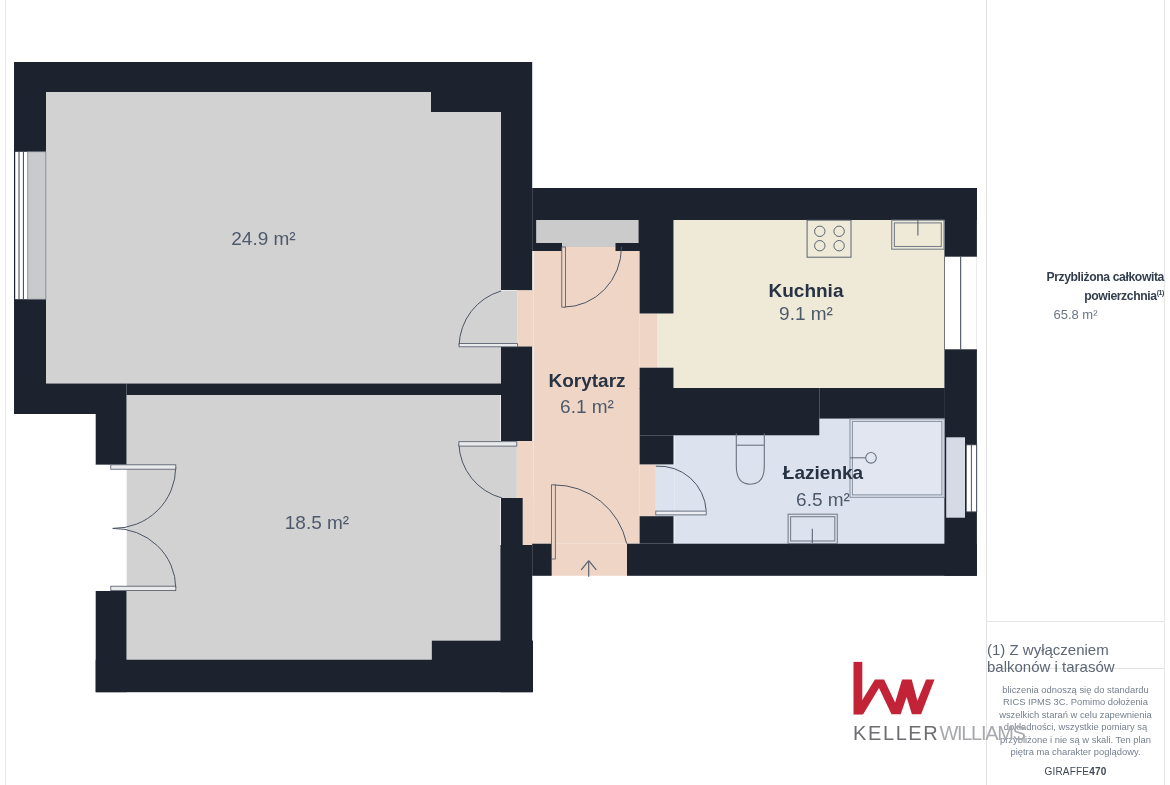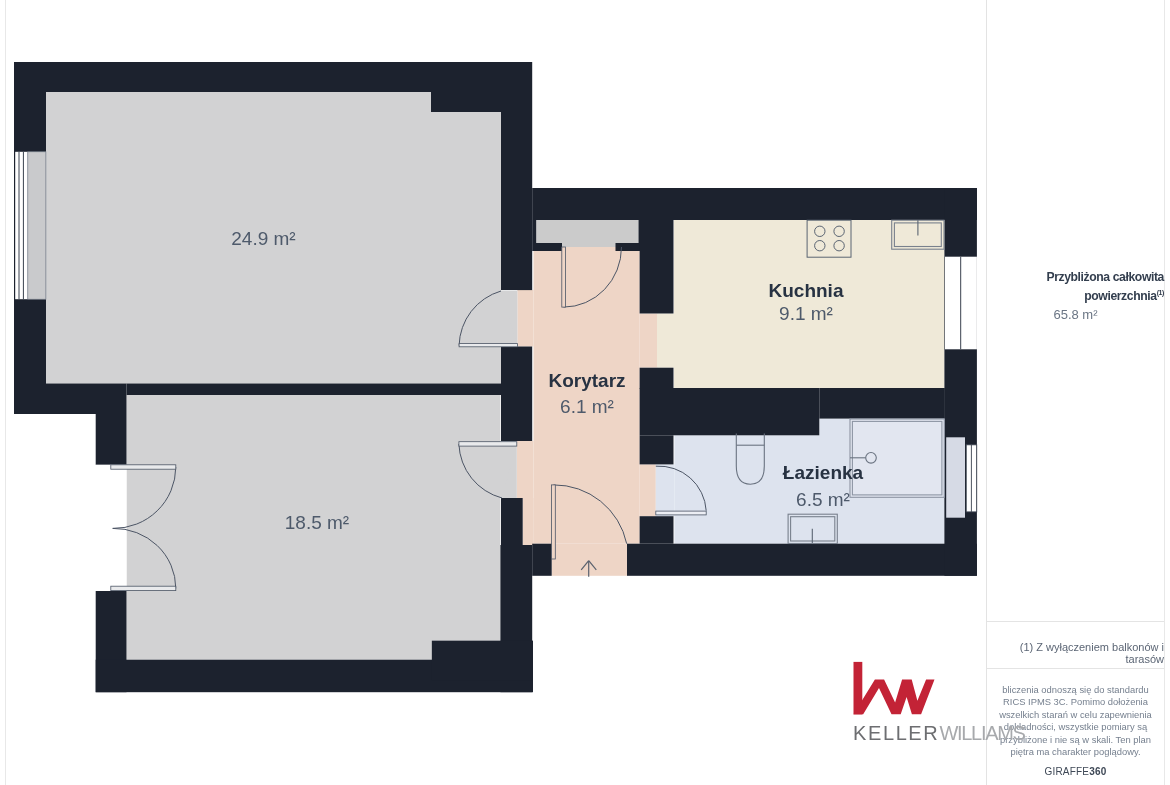--- a/index.html
+++ b/index.html
@@ -214,27 +214,27 @@
 <div class="abs" style="left:1164px;top:0;width:1px;height:785px;background:#e8e8e8"></div>
 
 <div class="abs" style="left:987px;top:621px;width:177px;height:1px;background:#e4e4e4"></div>
 
 <div class="abs" style="left:987px;top:668px;width:177px;height:1px;background:#e4e4e4"></div>
 
 <div class="abs" style="left:987px;top:269px;width:177px;text-align:right;font-size:12.2px;font-weight:bold;letter-spacing:-0.4px;color:#333e4e;line-height:16.3px;">Przybliżona całkowita<br>powierzchnia<sup style="font-size:7px">(1)</sup></div>
 
 <div class="abs" style="left:987px;top:307px;width:177px;text-align:center;font-size:13px;color:#6b7685;">65.8 m²</div>
 
-<div class="abs" style="left:987px;top:641px;width:177px;text-align:right;font-size:11px;color:#5c6675;">(1) Z wyłączeniem balkonów i tarasów</div>
+<div class="abs" style="left:987px;top:641px;width:177px;text-align:left;font-size:15px;color:#5c6675;">(1) Z wyłączeniem balkonów i tarasów</div>
 
 <div class="abs" style="left:992px;top:684px;width:167px;text-align:center;font-size:9.4px;line-height:12.4px;color:#76808f;">bliczenia odnoszą się do standardu RICS IPMS 3C. Pomimo dołożenia wszelkich starań w celu zapewnienia dokładności, wszystkie pomiary są przybliżone i nie są w skali. Ten plan piętra ma charakter poglądowy.</div>
 
 <svg class="abs" style="left:0;top:0" width="1170" height="785" viewBox="0 0 1170 785">
   <g fill="#c32336" stroke="none">
     <rect x="853.5" y="661.9" width="8.8" height="52.5"></rect>
     <polygon points="853.5,714.2 874.9,679.6 884.1,679.6 895.1,702.5 902.1,679.6 911.7,679.6 917.4,700.7 926.1,679.6 934.5,679.6 921.1,714.2 911.9,714.2 906.6,697 900.7,714.2 891.5,714.2 879,688.1 863.2,714.2"></polygon>
   </g>
   <text x="0" y="0" transform="translate(853,739.5) scale(0.952,1)" font-family="Liberation Sans, sans-serif" font-size="21" letter-spacing="0"><tspan fill="#6d6e71" letter-spacing="1.7">KELLER</tspan><tspan fill="#a7a9ac" letter-spacing="-1.35">WILLIAMS</tspan></text>
 </svg>
 
-<div class="abs" style="left:987px;top:766px;width:177px;text-align:center;font-size:10px;color:#3e4856;letter-spacing:0.2px;">GIRAFFE<b>360</b></div>
+<div class="abs" style="left:987px;top:766px;width:177px;text-align:center;font-size:10px;color:#3e4856;letter-spacing:0.2px;">GIRAFFE<b>470</b></div>
 
 </div>
 
 </body></html>

